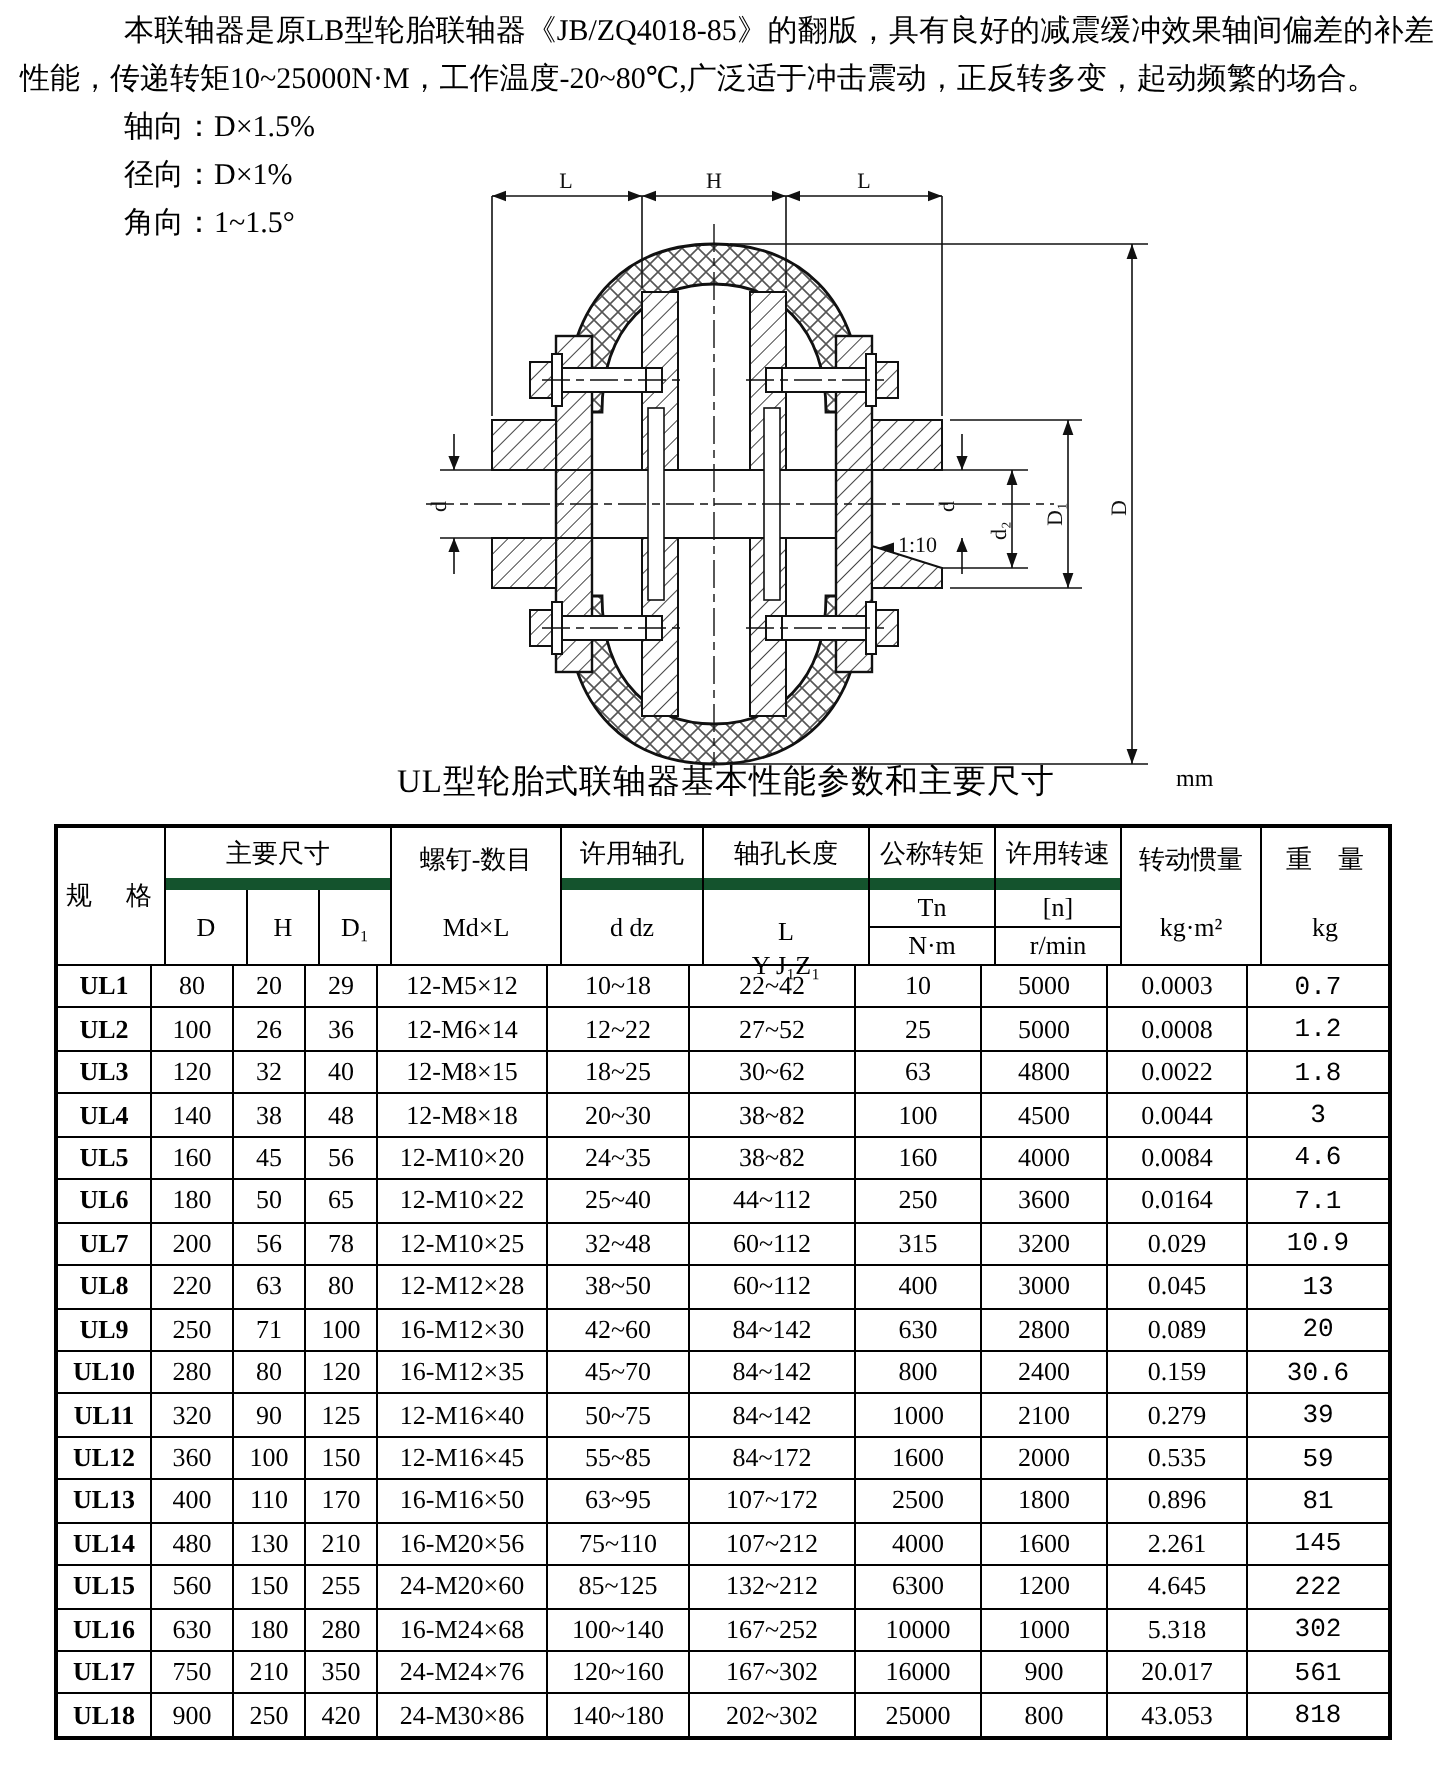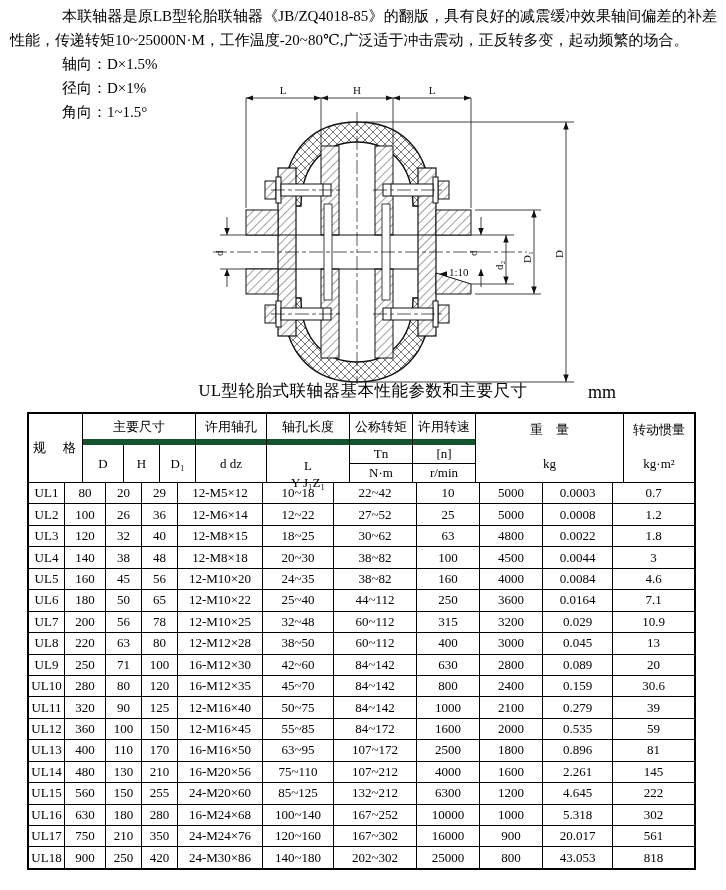--- a/index.html
+++ b/index.html
@@ -12,21 +12,21 @@
   .intro .sub{padding-left:52px;}
 
   
   .drawing{position:absolute;left:125px;top:84px;width:570px;height:300px;}
   .drawing svg{display:block;width:100%;height:100%;}
   .dimtext{font-family:"Liberation Serif","DejaVu Serif",serif;font-size:11px;fill:#111;}
 
   
   .tbl-title-row{position:absolute;top:380px;left:0;width:726px;height:24px;}
   .tbl-title{position:absolute;left:0;right:0;text-align:center;font-size:16.5px;letter-spacing:.5px;}
-  .tbl-unit{position:absolute;left:588px;top:2px;font-size:18px;}
+  .tbl-unit{position:absolute;left:588px;top:2px;font-size:12px;}
 
   
   .tbl{position:absolute;left:27px;top:412px;width:669px;height:458px;border:2px solid #000;
        box-sizing:border-box;display:flex;flex-direction:column;font-size:13px;}
   .tbl *{box-sizing:border-box;}
   .thead{height:69px;display:flex;border-bottom:1px solid #000;flex:none;}
   .hc{border-right:1px solid #000;display:flex;flex-direction:column;}
   .hc:last-child{border-right:none;}
   .hc .full{flex:1;display:flex;align-items:center;justify-content:center;letter-spacing:2px;}
   .hc .t{height:31px;display:flex;align-items:center;justify-content:center;flex:none;}
@@ -40,22 +40,22 @@
   .gcell{display:flex;align-items:center;justify-content:center;border-right:1px solid #000;}
   .gcell:last-child{border-right:none;}
   .hc0{width:54px;}.hcg{width:113px;}.hc2{width:85px;}.hc3{width:71px;}.hc4{width:83px;gap:12px;}
   .hc5{width:63px;}.hc6{width:63px;}.hc7{width:70px;}.hc8{flex:1;}
   .g0{width:41px;}.g1{width:36px;}.g2{flex:1;}
 
   .tbody{flex:1;display:flex;flex-direction:column;}
   .tr{flex:1;display:flex;border-bottom:1px solid #000;}
   .tr:last-child{border-bottom:none;}
   .td{border-right:1px solid #000;display:flex;align-items:center;justify-content:center;}
-  .td:last-child{border-right:none;}
-  .c0{width:36px;}.c1{width:41px;}.c2{width:36px;}.c3{width:36px;text-align:right;}.c4{width:85px;}
+  .td:last-child{border-right:none;font-family:Liberation Mono, monospace;}
+  .c0{width:47px;font-weight:bold;}.c1{width:41px;}.c2{width:36px;}.c3{width:36px;text-align:right;}.c4{width:85px;}
   .c5{width:71px;}.c6{width:83px;}.c7{width:63px;}.c8{width:63px;}.c9{width:70px;}.c10{flex:1;}
 </style>
 </head>
 <body>
 
 <div class="intro">
   <p class="para">本联轴器是原LB型轮胎联轴器《JB/ZQ4018-85》的翻版，具有良好的减震缓冲效果轴间偏差的补差性能，传递转矩10~25000N·M，工作温度-20~80℃,广泛适于冲击震动，正反转多变，起动频繁的场合。</p>
   <div class="sub">轴向：D×1.5%</div>
   <div class="sub">径向：D×1%</div>
   <div class="sub">角向：1~1.5°</div>
@@ -213,20 +213,26 @@
       <div class="full">规　格</div>
     </div>
     <div class="hc hcg">
       <div class="t dv">主要尺寸</div>
       <div class="grow">
         <div class="gcell g0">D</div>
         <div class="gcell g1">H</div>
         <div class="gcell g2">D₁</div>
       </div>
     </div>
+    <div class="hc hc2 pair">
+      <div class="t">螺钉-数目</div>
+      <div class="b">
+          <div class="ln">Md×L</div>
+        </div>
+    </div>
     <div class="hc hc3">
       <div class="t dv">许用轴孔</div>
       <div class="b">
           <div class="ln">d dz</div>
         </div>
     </div>
     <div class="hc hc4">
       <div class="t dv">轴孔长度</div>
       <div class="b">
         <div class="ln">L</div>
@@ -236,30 +242,30 @@
     <div class="hc hc5">
       <div class="t dv">公称转矩</div>
       <div class="b1">Tn</div>
       <div class="b2">N·m</div>
     </div>
     <div class="hc hc6">
       <div class="t dv">许用转速</div>
       <div class="b1">[n]</div>
       <div class="b2">r/min</div>
     </div>
+    <div class="hc hc7">
+      <div class="t">转动惯量</div>
+      <div class="b">
+          <div class="ln">kg·m²</div>
+        </div>
+    </div>
     <div class="hc hc8">
       <div class="t">重　量</div>
       <div class="b">
           <div class="ln">kg</div>
-        </div>
-    </div>
-    <div class="hc hc7">
-      <div class="t">转动惯量</div>
-      <div class="b">
-          <div class="ln">kg·m²</div>
         </div>
     </div>
   </div>
   <div class="tbody">
       <div class="tr">
         <div class="td c0">UL1</div>
         <div class="td c1">80</div>
         <div class="td c2">20</div>
         <div class="td c3">29</div>
         <div class="td c4">12-M5×12</div>

